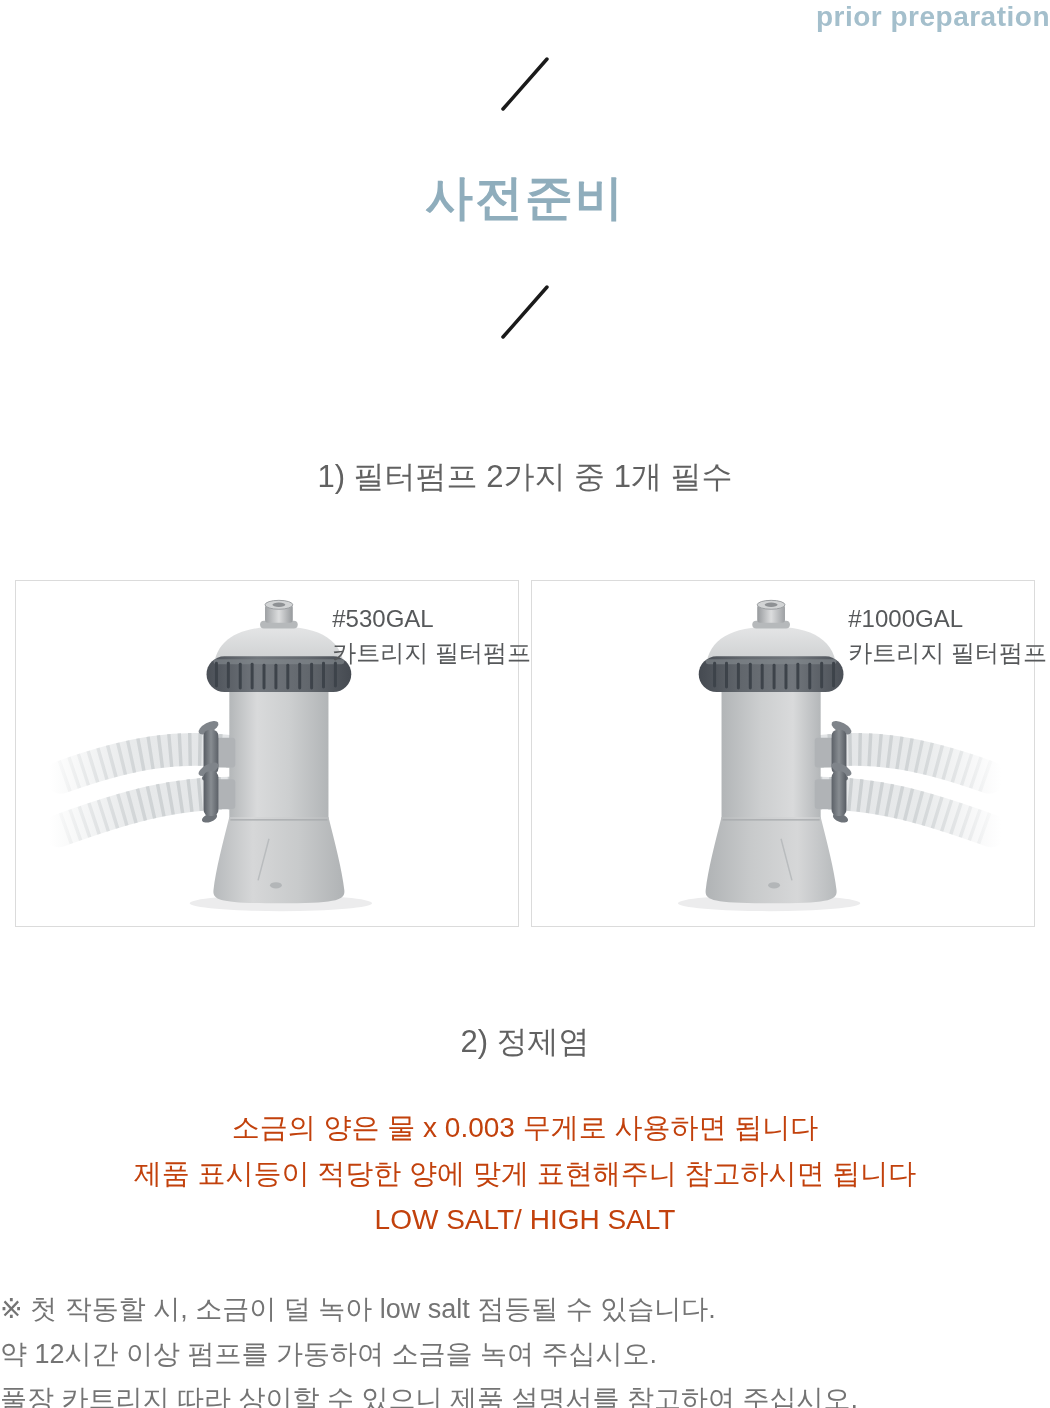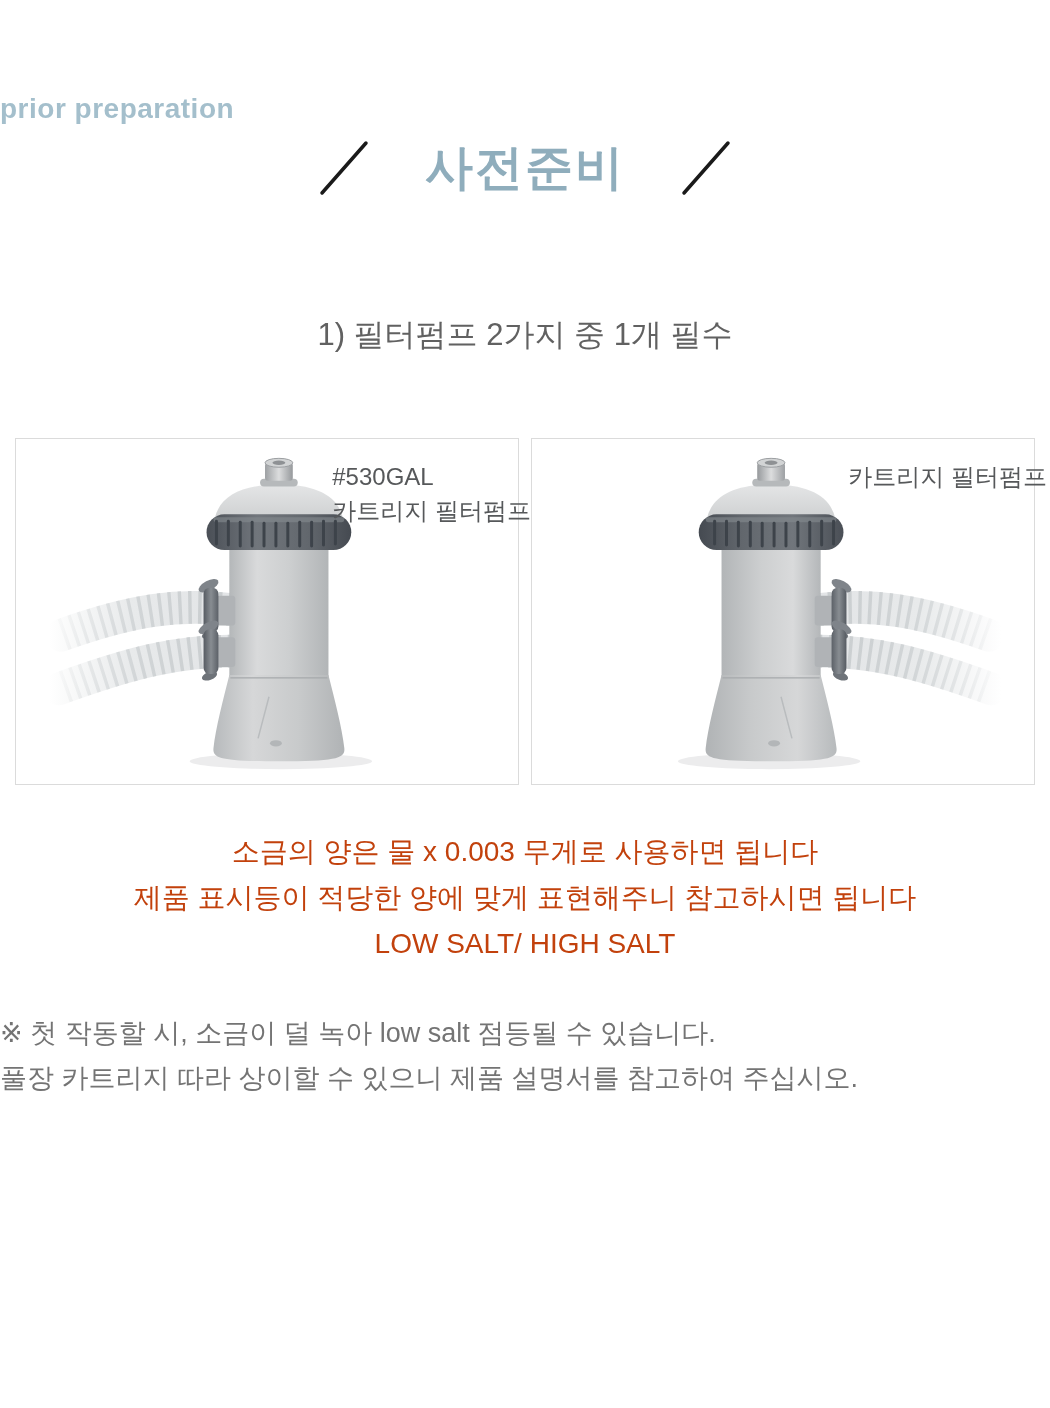--- a/index.html
+++ b/index.html
@@ -1,22 +1,22 @@
 <!DOCTYPE html>
 <html><head>
 <meta charset="utf-8">
 <style>
   html, body { margin: 0; padding: 0; background: #ffffff; }
   body { font-family: "Liberation Sans", "DejaVu Sans", sans-serif; }
   .page { width: 1050px; height: 1408px; margin: 0 auto; background: #ffffff; position: relative; overflow: hidden; }
 
   
-  .hero { padding-top: 92px; text-align: left; }
+  .hero { text-align: right; }
   .eyebrow { font-size: 28px; font-weight: 600; letter-spacing: 0.5px; color: #a4bfcc; line-height: 34px; }
-  .title-row { margin-top: 12px; display: flex; align-items: center; justify-content: center; gap: 56px; }
+  .title-row { margin-top: 22px; display: flex; align-items: center; justify-content: center; gap: 56px; flex-direction: column; }
   .title { margin: 0; font-size: 48px; font-weight: 700; letter-spacing: 2px; color: #8fadbc; line-height: 60px; }
   .slash { display: block; }
 
   
   .section-heading { text-align: center; font-size: 31px; font-weight: 500; color: #616161; margin: 0; line-height: 38px; }
   .heading-pump { margin-top: 118px; }
   .heading-salt { margin-top: 96px; }
 
   
   .product-row { display: flex; gap: 12px; padding: 0 15px; margin-top: 84px; }
@@ -164,34 +164,37 @@
         </figcaption>
       </figure>
 
       <figure class="product-card">
         <svg class="pump-svg" viewBox="0 0 500 348" preserveAspectRatio="xMidYMid meet">
           <g transform="translate(500 0) scale(-1 1)">
             <use href="#pump-art"></use>
           </g>
         </svg>
         <figcaption class="product-label">
+          <span>#1000GAL</span>
           <span>카트리지 필터펌프</span>
         </figcaption>
       </figure>
 
     </div>
   </section>
 
   <section>
+    <h2 class="section-heading heading-salt">2) 정제염</h2>
 
     <div class="info-lines">
       <p>소금의 양은 물 x 0.003 무게로 사용하면 됩니다</p>
       <p>제품 표시등이 적당한 양에 맞게 표현해주니 참고하시면 됩니다</p>
       <p>LOW SALT/ HIGH SALT</p>
     </div>
 
     <div class="caution-lines">
       <p>※ 첫 작동할 시, 소금이 덜 녹아 low salt 점등될 수 있습니다.</p>
+      <p>약 12시간 이상 펌프를 가동하여 소금을 녹여 주십시오.</p>
       <p>풀장 카트리지 따라 상이할 수 있으니 제품 설명서를 참고하여 주십시오.</p>
     </div>
   </section>
 
 </div>
 
 </body></html>

